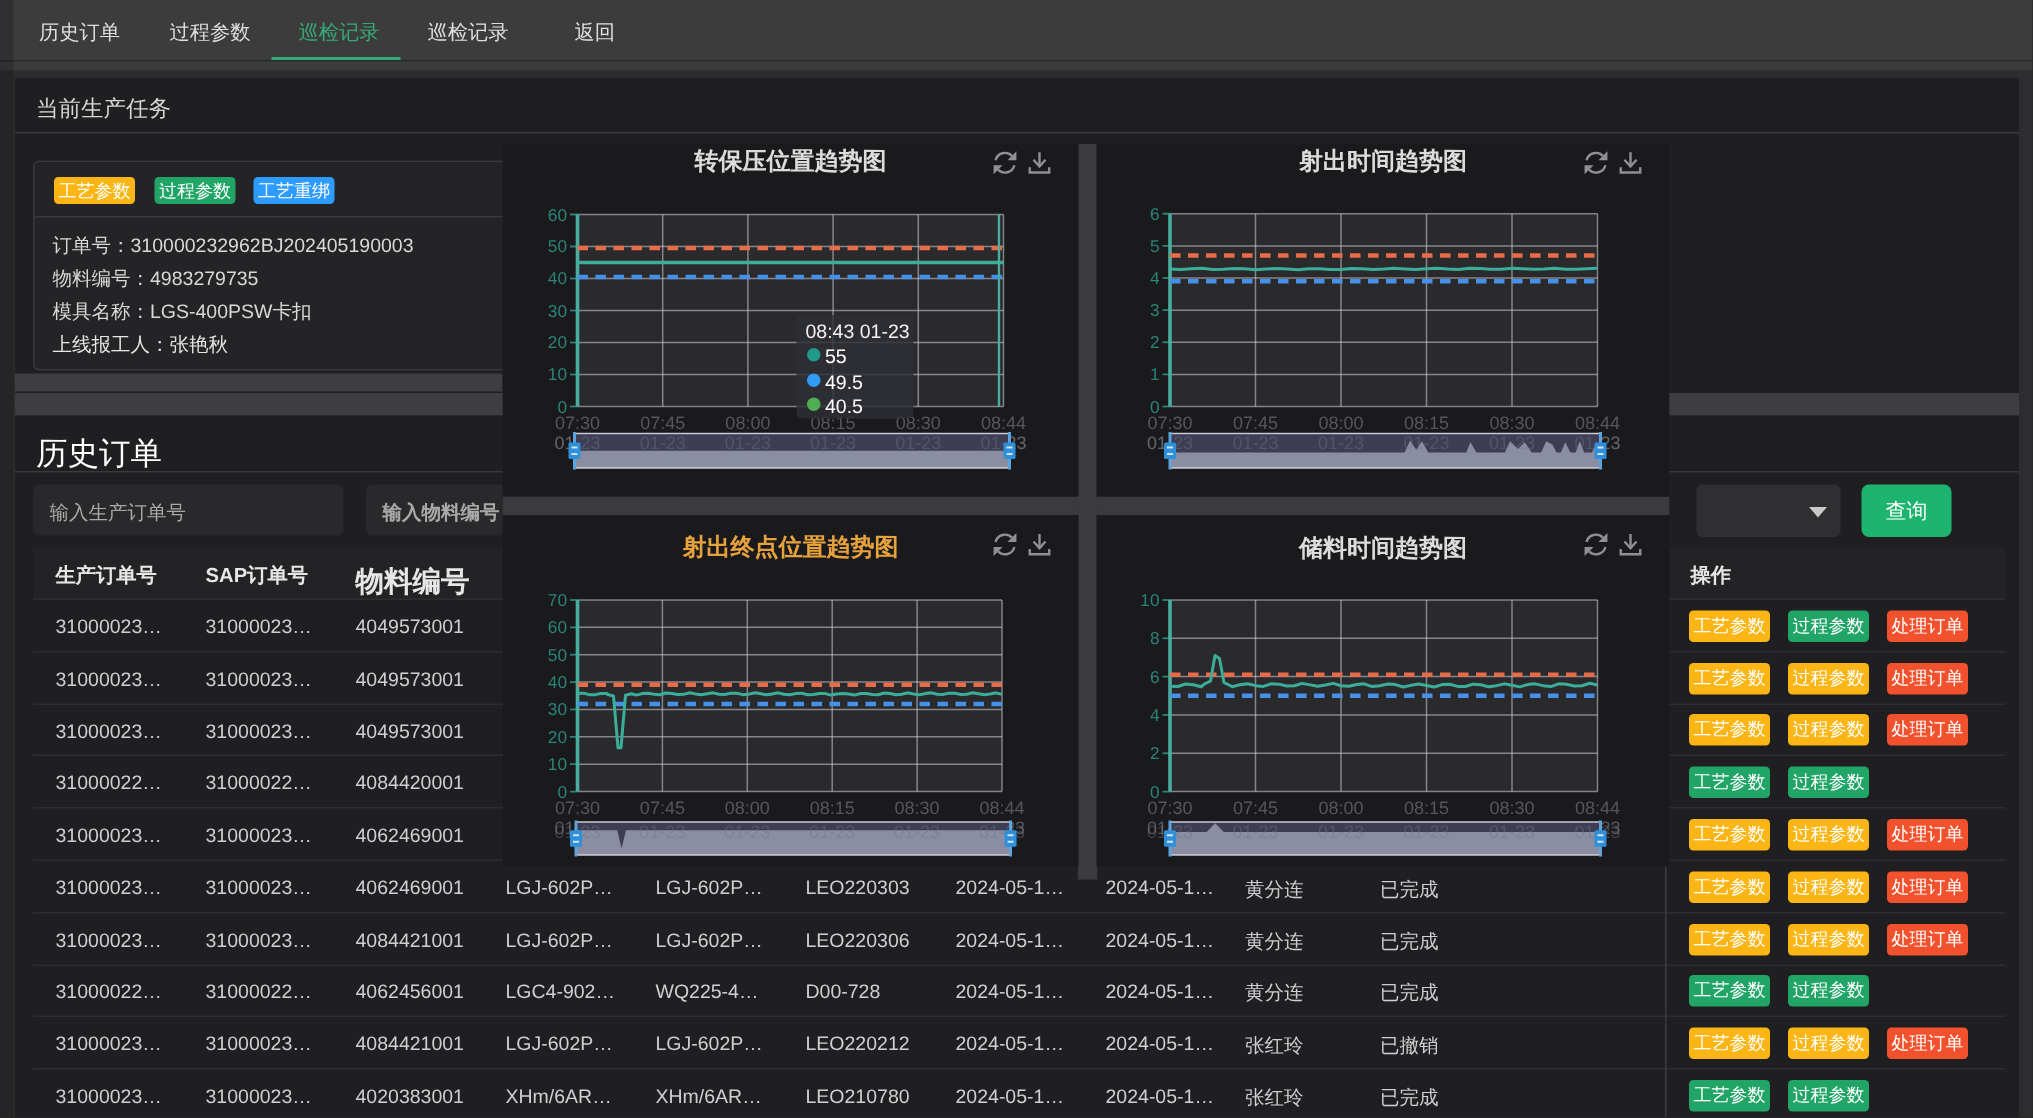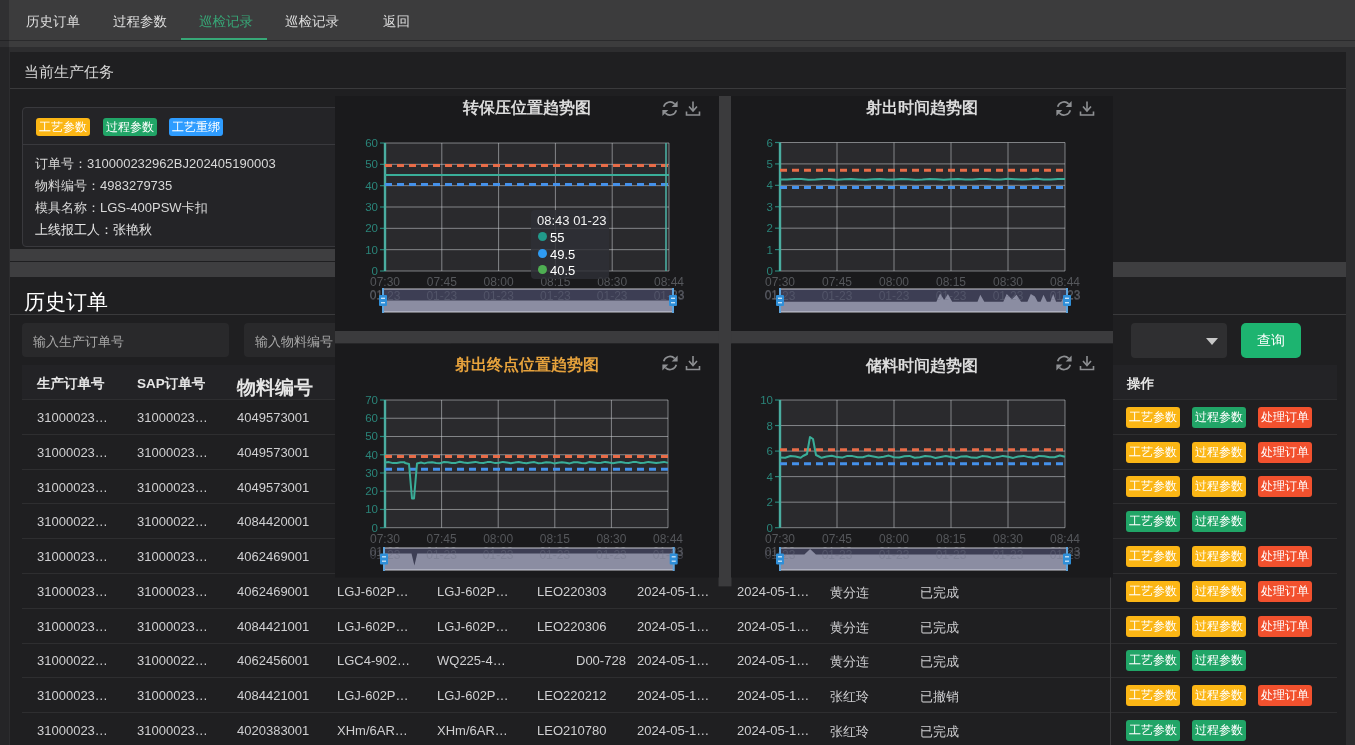--- a/index.html
+++ b/index.html
@@ -36,21 +36,21 @@
 <div class="abs" style="left:35px;top:199px;font-size:13px;color:#d8d8d8;">模具名称：LGS-400PSW卡扣</div>
 <div class="abs" style="left:35px;top:221px;font-size:13px;color:#e5e5e5;">上线报工人：张艳秋</div>
 <div class="abs" style="left:10px;top:249px;width:325px;height:11.5px;background:#3e3e40;"></div>
 <div class="abs" style="left:10px;top:262px;width:1336px;height:15px;background:#3e3e40;"></div>
 <div class="abs" style="left:10px;top:277px;width:1336px;height:468px;background:#1f1f21;"></div>
 <div class="abs" style="left:24px;top:288px;font-size:21px;color:#ffffff;">历史订单</div>
 <div class="abs" style="left:10px;top:314px;width:1336px;height:1px;background:#3a3a3c;"></div>
 <div class="abs" style="left:22px;top:323px;width:207px;height:34px;background:#29292b;border-radius:4px;"></div>
 <div class="abs" style="left:33px;top:333px;font-size:13px;color:#a9a9a9;">输入生产订单号</div>
 <div class="abs" style="left:244px;top:323px;width:207px;height:34px;background:#29292b;border-radius:4px;"></div>
-<div class="abs" style="left:255px;top:333px;font-size:13px;color:#a9a9a9;">输入物料编号</div>
+<div class="abs" style="left:255px;top:333px;font-size:13px;color:#a9a9a9;font-weight:bold;">输入物料编号</div>
 <div class="abs" style="left:1131px;top:323px;width:96px;height:35px;background:#2f2f31;border-radius:4px;"></div>
 <div class="abs" style="left:1141px;top:334px;font-size:13px;color:#bef264;margin-top:30px;">处理状态</div>
 <div class="abs" style="left:1206px;top:338px;width:0;height:0;border-left:6px solid transparent;border-right:6px solid transparent;border-top:7px solid #c8c8c8;"></div>
 <div class="abs" style="left:1241px;top:323px;width:60px;height:35px;background:#1db470;border-radius:5px;"></div>
 <div class="abs" style="left:1257px;top:332px;font-size:14px;color:#fff;">查询</div>
 <div class="abs" style="left:22px;top:365px;width:1315px;height:35px;background:#232326;"></div>
 <div class="abs" style="left:37px;top:375px;font-size:13.5px;font-weight:bold;color:#e6e6e6;">生产订单号</div>
 <div class="abs" style="left:137px;top:375px;font-size:13.5px;font-weight:bold;color:#e6e6e6;">SAP订单号</div>
 <div class="abs" style="left:237px;top:375px;font-size:19px;font-weight:bold;color:#e6e6e6;">物料编号</div>
 <div class="abs" style="left:337px;top:375px;font-size:13.5px;font-weight:bold;color:#e6e6e6;">模具名称</div>
@@ -158,21 +158,21 @@
 <div class="abs" style="left:920px;top:619px;font-size:13px;color:#cfcfd1;">已完成</div>
 <div class="btn" style="left:1126px;top:616px;width:54px;background:#fbb615;">工艺参数</div>
 <div class="btn" style="left:1192px;top:616px;width:54px;background:#fbb615;">过程参数</div>
 <div class="btn" style="left:1258px;top:616px;width:54px;background:#f2512e;">处理订单</div>
 <div class="abs" style="left:22px;top:677px;width:1315px;height:1px;background:#2e2e30;"></div>
 <div class="abs" style="left:37px;top:653px;font-size:13px;color:#cfcfd1;">31000022…</div>
 <div class="abs" style="left:137px;top:653px;font-size:13px;color:#cfcfd1;">31000022…</div>
 <div class="abs" style="left:237px;top:653px;font-size:13px;color:#cfcfd1;">4062456001</div>
 <div class="abs" style="left:337px;top:653px;font-size:13px;color:#cfcfd1;">LGC4-902…</div>
 <div class="abs" style="left:437px;top:653px;font-size:13px;color:#cfcfd1;">WQ225-4…</div>
-<div class="abs" style="left:537px;top:653px;font-size:13px;color:#cfcfd1;margin-left:39px;">D00-728</div>
+<div class="abs" style="left:537px;top:653px;font-size:13px;color:#cfcfd1;">D00-728</div>
 <div class="abs" style="left:637px;top:653px;font-size:13px;color:#cfcfd1;">2024-05-1…</div>
 <div class="abs" style="left:737px;top:653px;font-size:13px;color:#cfcfd1;">2024-05-1…</div>
 <div class="abs" style="left:830px;top:653px;font-size:13px;color:#cfcfd1;">黄分连</div>
 <div class="abs" style="left:920px;top:653px;font-size:13px;color:#cfcfd1;">已完成</div>
 <div class="btn" style="left:1126px;top:650px;width:54px;background:#21a567;">工艺参数</div>
 <div class="btn" style="left:1192px;top:650px;width:54px;background:#21a567;">过程参数</div>
 <div class="abs" style="left:22px;top:712px;width:1315px;height:1px;background:#2e2e30;"></div>
 <div class="abs" style="left:37px;top:688px;font-size:13px;color:#cfcfd1;">31000023…</div>
 <div class="abs" style="left:137px;top:688px;font-size:13px;color:#cfcfd1;">31000023…</div>
 <div class="abs" style="left:237px;top:688px;font-size:13px;color:#cfcfd1;">4084421001</div>

